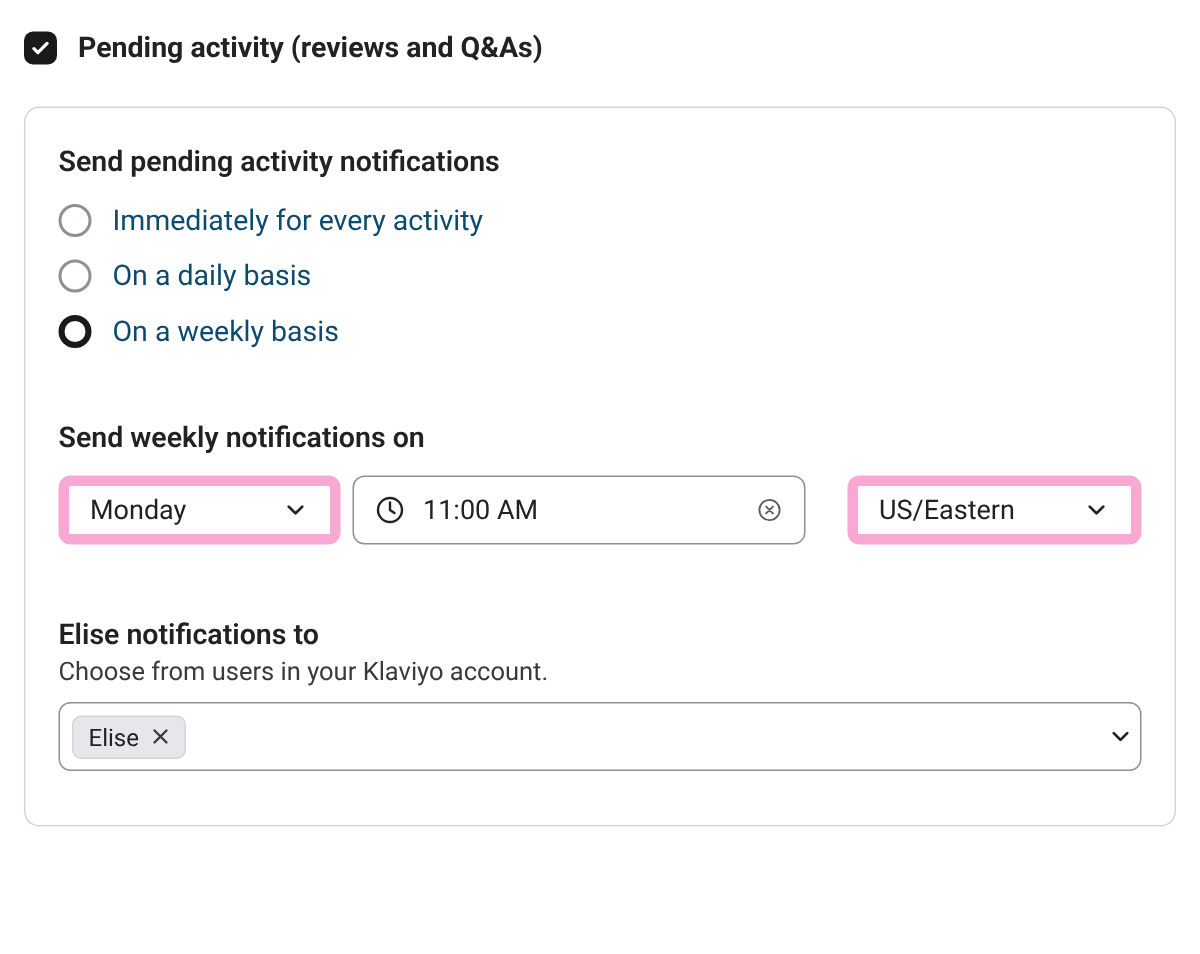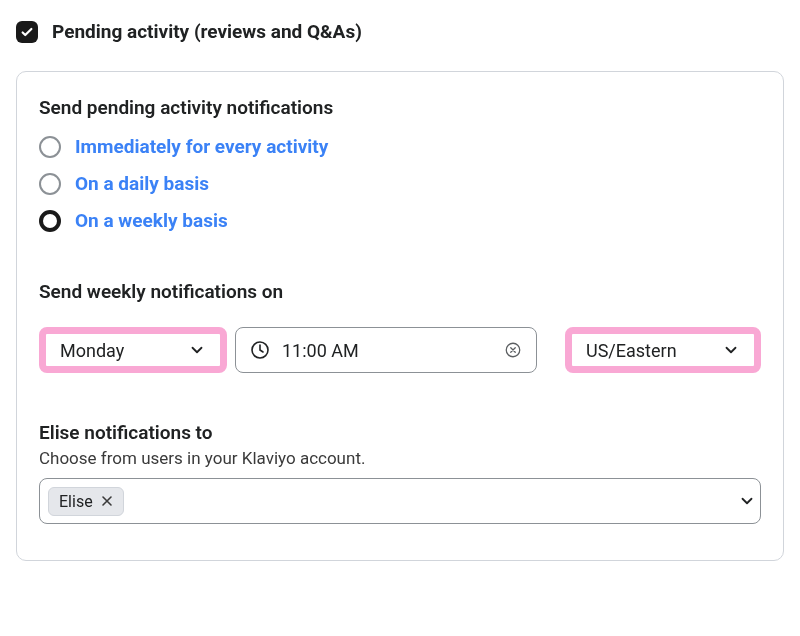--- a/index.html
+++ b/index.html
@@ -78,28 +78,28 @@
     }
     .radio.selected::after {
       content: '';
       width: 8px;
       height: 8px;
       background: #fff;
       border-radius: 50%;
     }
     .radio-label {
       font-size: 19px;
-      font-weight: 700;
-      color: #3b82f6;
+      font-weight: 400;
+      color: #0c4a6e;
     }
     .field-label {
       font-size: 19px;
       font-weight: 600;
       color: #202223;
-      margin-bottom: 24px;
+      margin-bottom: 14px;
     }
     .field-row {
       display: flex;
       gap: 8px;
       margin-bottom: 48px;
     }
     .select {
       height: 46px;
       border: 7px solid #f9a8d4;
       border-radius: 8px;

